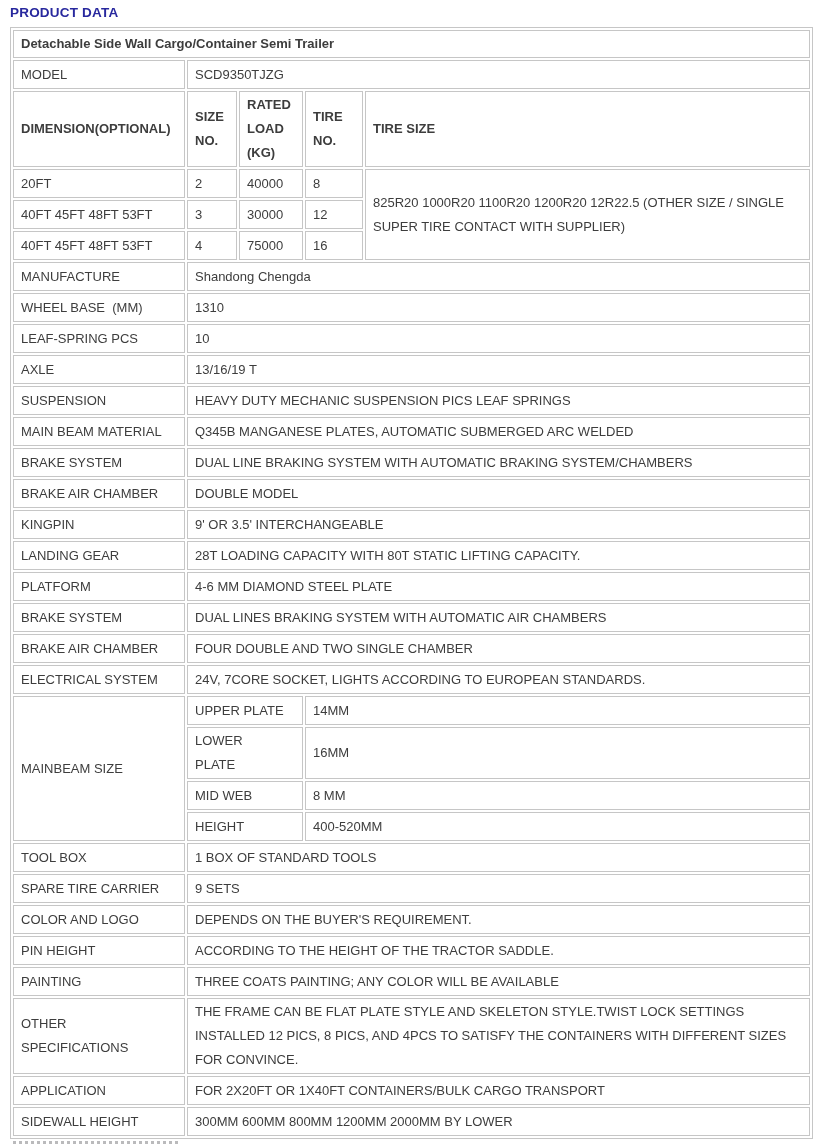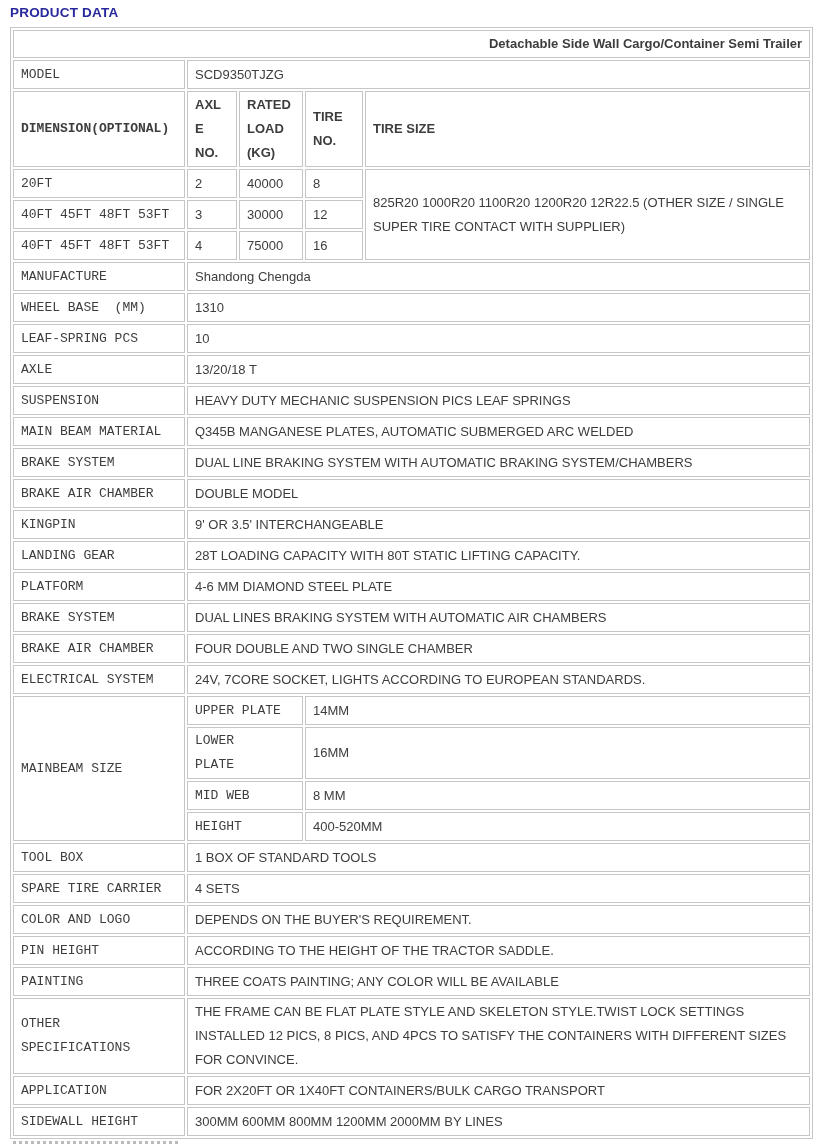--- a/index.html
+++ b/index.html
@@ -34,26 +34,26 @@
     font-size: 13px;
     line-height: 24px;
     color: var(--text_main, #3d3d3d);
     vertical-align: middle;
     overflow: hidden;
     word-wrap: break-word;
   }
   tr.r-std td { height: 25px; }
   td.cell-title {
     height: 24px; line-height: 26px;
-    text-align: right;
+    text-align: left;
     font-size: 17.5px; font-weight: bold;
     color: var(--accent_title, #fe0000);
   }
   td.hd { font-weight: bold; color: var(--text_header, #2e2e2e); }
-  td.lbl, td.sublbl { white-space: pre-wrap; font-family: Liberation Mono, monospace; }
+  td.lbl, td.sublbl { white-space: pre-wrap; }
   .cutoff-remnant {
     width: 168px; height: 3px; margin: 2px 0 0 3px;
     background: repeating-linear-gradient(90deg, #a9a9ab 0 3px, #ffffff 3px 6px);
     opacity: 0.8;
   }
 </style>
 </head>
 <body>
 
 <h2 class="page-heading">PRODUCT DATA</h2>
@@ -72,21 +72,21 @@
     <td colspan="5" class="cell-title">Detachable Side Wall Cargo/Container Semi Trailer</td>
   </tr>
 
   <tr class="r-std">
     <td class="lbl">MODEL</td>
     <td colspan="4">SCD9350TJZG</td>
   </tr>
 
   <tr>
     <td class="hd lbl">DIMENSION(OPTIONAL)</td>
-    <td class="hd">AXLE NO.</td>
+    <td class="hd">SIZE NO.</td>
     <td class="hd">RATED LOAD (KG)</td>
     <td class="hd">TIRE NO.</td>
     <td class="hd">TIRE SIZE</td>
   </tr>
 
   <tr class="r-std">
     <td class="lbl">20FT</td>
     <td>2</td>
     <td>40000</td>
     <td>8</td>
@@ -112,21 +112,21 @@
   <tr class="r-std">
         <td class="lbl">WHEEL BASE  (MM)</td>
         <td colspan="4">1310</td>
       </tr>
   <tr class="r-std">
         <td class="lbl">LEAF-SPRING PCS</td>
         <td colspan="4">10</td>
       </tr>
   <tr class="r-std">
         <td class="lbl">AXLE</td>
-        <td colspan="4">13/20/18 T</td>
+        <td colspan="4">13/16/19 T</td>
       </tr>
   <tr class="r-std">
         <td class="lbl">SUSPENSION</td>
         <td colspan="4">HEAVY DUTY MECHANIC SUSPENSION PICS LEAF SPRINGS</td>
       </tr>
   <tr class="r-std">
         <td class="lbl">MAIN BEAM MATERIAL</td>
         <td colspan="4">Q345B MANGANESE PLATES, AUTOMATIC SUBMERGED ARC WELDED</td>
       </tr>
   <tr class="r-std">
@@ -180,21 +180,21 @@
     <td colspan="2" class="sublbl">HEIGHT</td>
     <td colspan="2">400-520MM</td>
   </tr>
 
   <tr class="r-std">
         <td class="lbl">TOOL BOX</td>
         <td colspan="4">1 BOX OF STANDARD TOOLS</td>
       </tr>
   <tr class="r-std">
         <td class="lbl">SPARE TIRE CARRIER</td>
-        <td colspan="4">4 SETS</td>
+        <td colspan="4">9 SETS</td>
       </tr>
   <tr class="r-std">
         <td class="lbl">COLOR AND LOGO</td>
         <td colspan="4">DEPENDS ON THE BUYER'S REQUIREMENT.</td>
       </tr>
   <tr class="r-std">
         <td class="lbl">PIN HEIGHT</td>
         <td colspan="4">ACCORDING TO THE HEIGHT OF THE TRACTOR SADDLE.</td>
       </tr>
   <tr class="r-std">
@@ -205,18 +205,18 @@
         <td class="lbl">OTHER
 SPECIFICATIONS</td>
         <td colspan="4">THE FRAME CAN BE FLAT PLATE STYLE AND SKELETON STYLE.TWIST LOCK SETTINGS INSTALLED 12 PICS, 8 PICS, AND 4PCS TO SATISFY THE CONTAINERS WITH DIFFERENT SIZES FOR CONVINCE.</td>
       </tr>
   <tr class="r-std">
         <td class="lbl">APPLICATION</td>
         <td colspan="4">FOR 2X20FT OR 1X40FT CONTAINERS/BULK CARGO TRANSPORT</td>
       </tr>
   <tr class="r-std">
         <td class="lbl">SIDEWALL HEIGHT</td>
-        <td colspan="4">300MM 600MM 800MM 1200MM 2000MM BY LINES</td>
+        <td colspan="4">300MM 600MM 800MM 1200MM 2000MM BY LOWER</td>
       </tr>
 </tbody>
   </table>
 
 <div class="cutoff-remnant"></div>
 
 </body></html>

